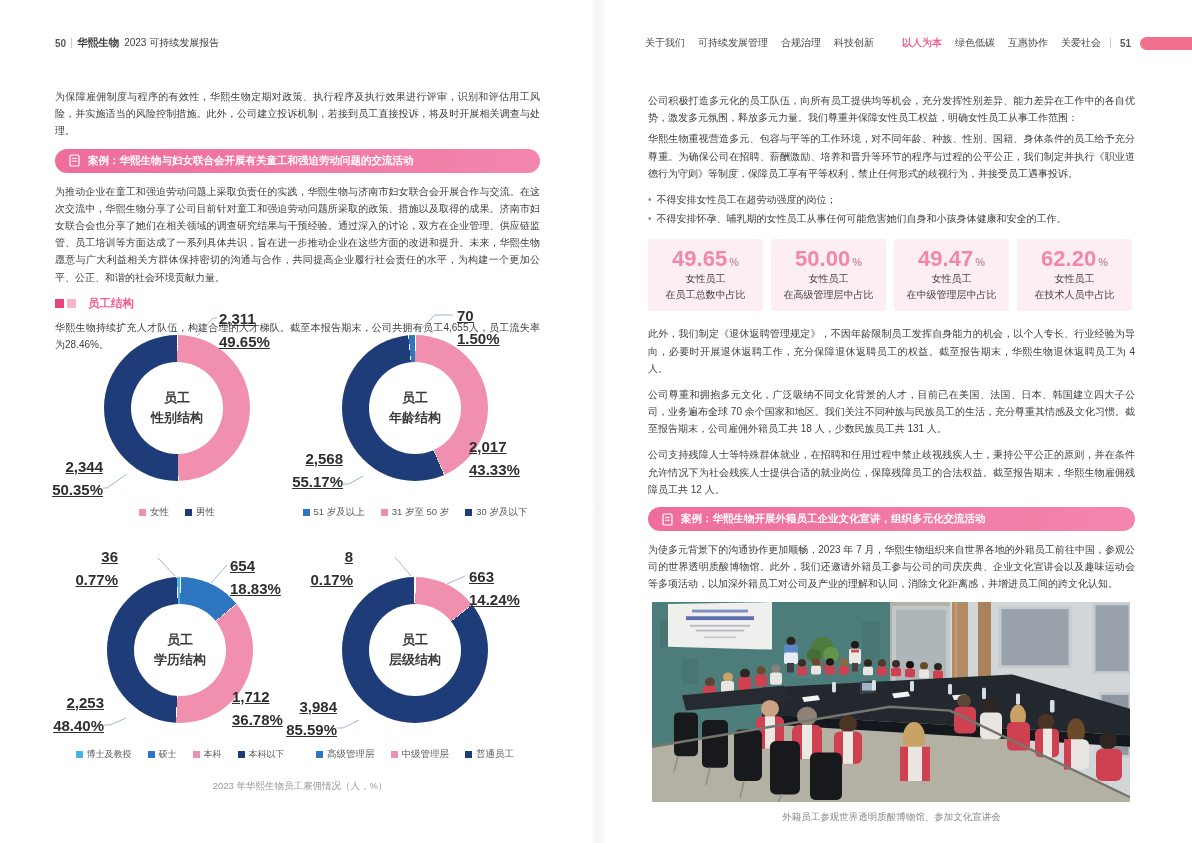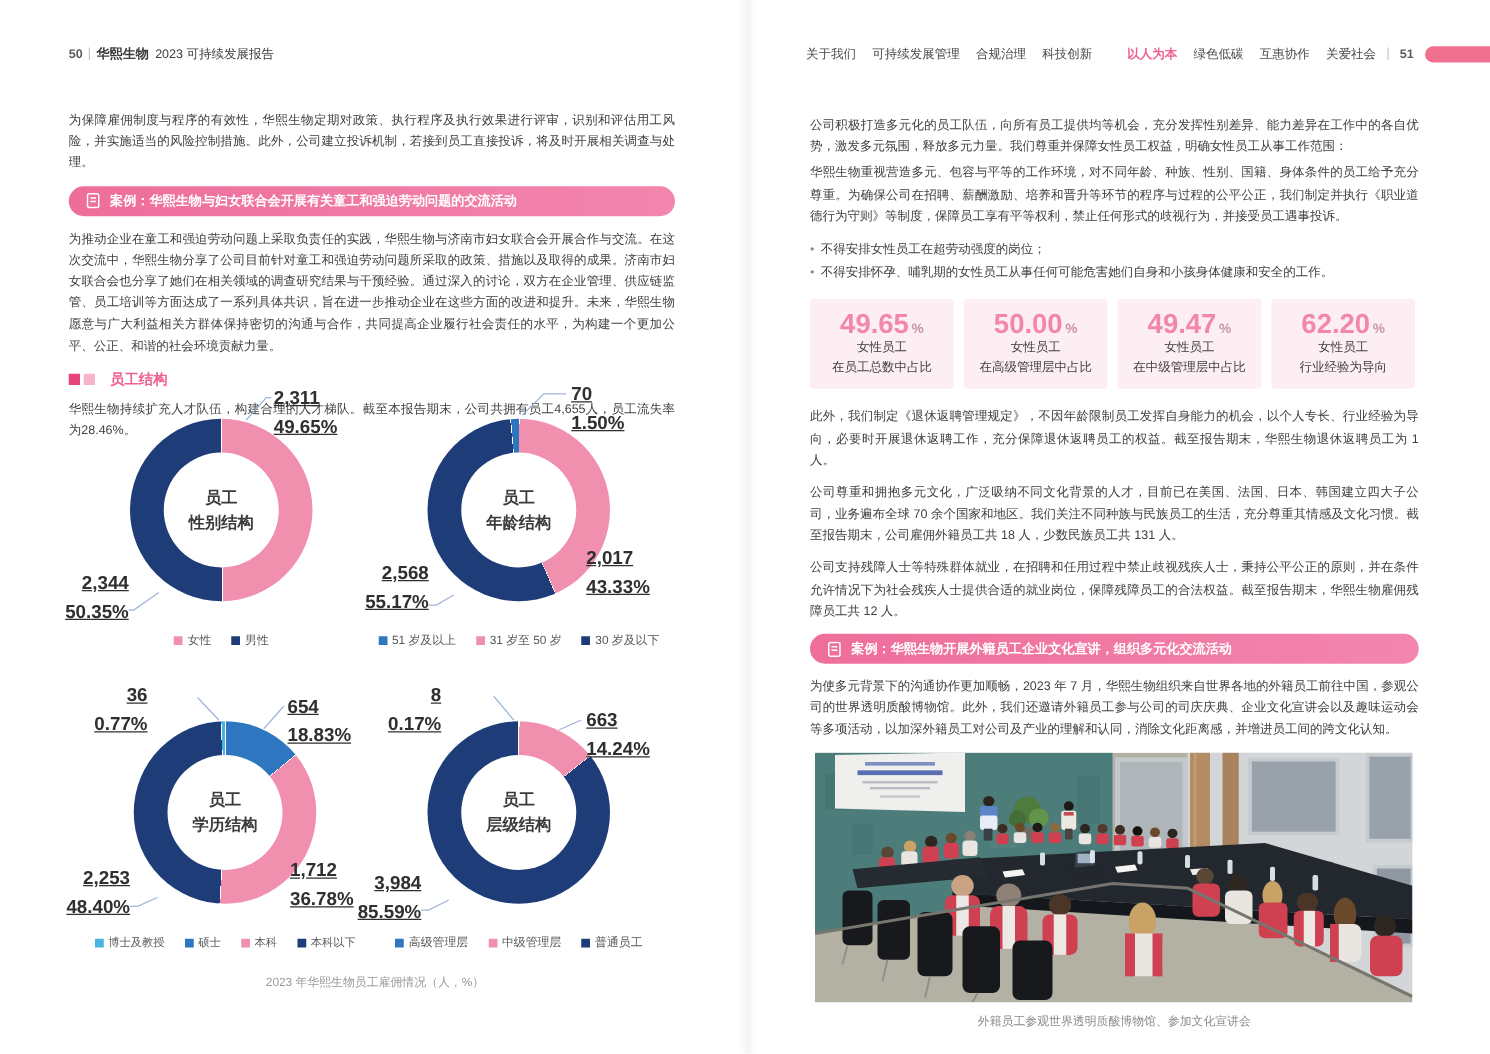--- a/index.html
+++ b/index.html
@@ -296,24 +296,24 @@
         <div class="stat-line">在高级管理层中占比</div>
       </div>
       <div class="stat-card">
         <div class="stat-value"><span>49.47</span><span class="stat-unit">%</span></div>
         <div class="stat-line">女性员工</div>
         <div class="stat-line">在中级管理层中占比</div>
       </div>
       <div class="stat-card">
         <div class="stat-value"><span>62.20</span><span class="stat-unit">%</span></div>
         <div class="stat-line">女性员工</div>
-        <div class="stat-line">行业经验为导向</div>
-      </div>
-    </div>
-    <p>此外，我们制定《退休返聘管理规定》，不因年龄限制员工发挥自身能力的机会，以个人专长、行业经验为导向，必要时开展退休返聘工作，充分保障退休返聘员工的权益。截至报告期末，华熙生物退休返聘员工为 1 人。</p>
+        <div class="stat-line">在技术人员中占比</div>
+      </div>
+    </div>
+    <p>此外，我们制定《退休返聘管理规定》，不因年龄限制员工发挥自身能力的机会，以个人专长、行业经验为导向，必要时开展退休返聘工作，充分保障退休返聘员工的权益。截至报告期末，华熙生物退休返聘员工为 4 人。</p>
     <p>公司尊重和拥抱多元文化，广泛吸纳不同文化背景的人才，目前已在美国、法国、日本、韩国建立四大子公司，业务遍布全球 70 余个国家和地区。我们关注不同种族与民族员工的生活，充分尊重其情感及文化习惯。截至报告期末，公司雇佣外籍员工共 18 人，少数民族员工共 131 人。</p>
     <p>公司支持残障人士等特殊群体就业，在招聘和任用过程中禁止歧视残疾人士，秉持公平公正的原则，并在条件允许情况下为社会残疾人士提供合适的就业岗位，保障残障员工的合法权益。截至报告期末，华熙生物雇佣残障员工共 12 人。</p>
     <div class="case-banner">
       <svg width="11" height="13" viewBox="0 0 11 13">
         <rect x="1" y="1" width="9" height="11" rx="1.2" fill="none" stroke="#ffffff" stroke-width="1.2"></rect>
         <line x1="3.2" y1="4.4" x2="7.8" y2="4.4" stroke="#ffffff" stroke-width="1.1"></line>
         <line x1="3.2" y1="7.2" x2="7.8" y2="7.2" stroke="#ffffff" stroke-width="1.1"></line>
       </svg>
       <span>案例：华熙生物开展外籍员工企业文化宣讲，组织多元化交流活动</span>
     </div>

